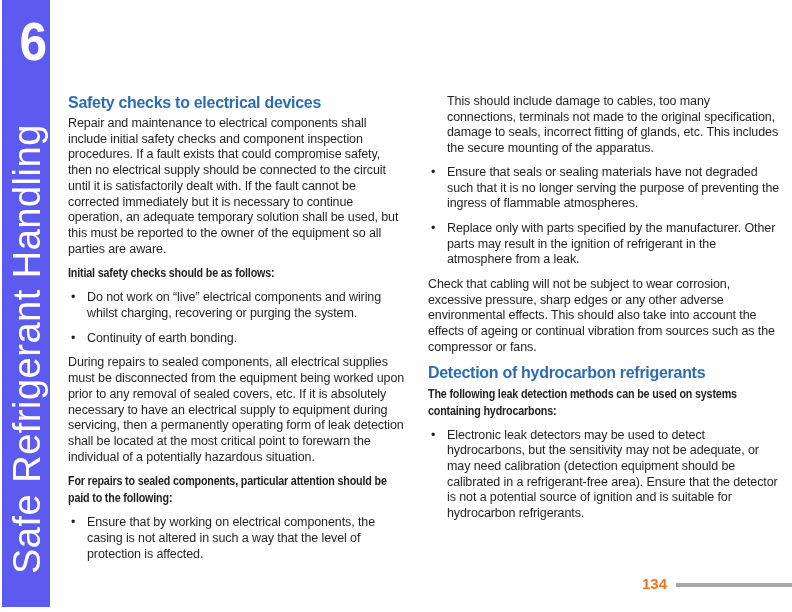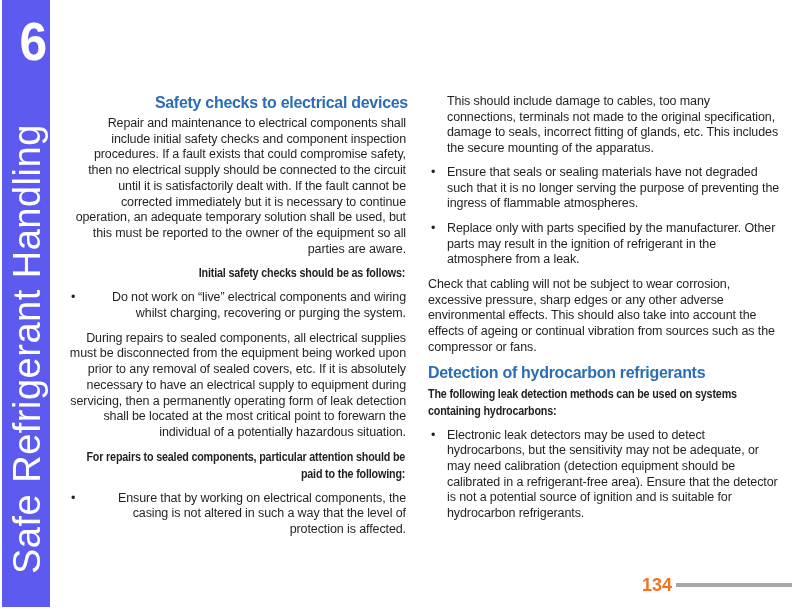--- a/index.html
+++ b/index.html
@@ -23,21 +23,21 @@
   }
   .sidebar-title {
     position:absolute; left:45px; bottom:33px;
     transform:rotate(-90deg); transform-origin:0 100%;
     white-space:nowrap;
     color:#ffffff; font-size:38px; line-height:40px; font-weight:400;
     letter-spacing:0.5px;
   }
   
   .col { position:absolute; top:94px; font-size:12.5px; line-height:15.7px; letter-spacing:-0.1px; }
-  .col-left  { left:68px;  width:338px;text-align:right; }
+  .col-left  { left:68px;  width:338px; }
   .col-right { left:428px; width:352px; }
   h2 {
     font-size:17px; line-height:18px; font-weight:bold;
     color:var(--heading,#2a6db5);
     margin:0 0 4px; letter-spacing:-0.3px;
     transform:scaleX(0.94); transform-origin:0 50%; width:107%;
   }
   h2.spaced { margin-top:2px; }
   p { margin:0 0 8px; }
   .subhead {
@@ -45,21 +45,21 @@
     letter-spacing:-0.2px;
     transform:scaleX(0.86); transform-origin:0 0; width:116%;
   }
   .indented { padding-left:19px; }
   ul.bullets { list-style:none; margin:2px 0 8px; padding:0; }
   ul.bullets li { position:relative; padding-left:19px; margin-bottom:9px; }
   ul.bullets li::before { content:"\2022"; position:absolute; left:3px; top:0; }
   
   .page-num {
     position:absolute; left:642px; top:575px;
-    font-size:18px; font-weight:bold;
+    font-size:15px; font-weight:bold;
     color:var(--page_number,#f37321);
   }
   .footer-rule {
     position:absolute; left:676px; top:583px; width:116px; height:4px;
     background:var(--rule,#a7a7a7);
   }
 </style>
 </head>
 <body>
 
@@ -69,20 +69,21 @@
     <div class="chapter-num">6</div>
     <div class="sidebar-title">Safe Refrigerant Handling</div>
   </aside>
 
   <main class="col col-left">
     <h2>Safety checks to electrical devices</h2>
     <p>Repair and maintenance to electrical components shall include initial safety checks and component inspection procedures. If a fault exists that could compromise safety, then no electrical supply should be connected to the circuit until it is satisfactorily dealt with. If the fault cannot be corrected immediately but it is necessary to continue operation, an adequate temporary solution shall be used, but this must be reported to the owner of the equipment so all parties are aware.</p>
     <p class="subhead">Initial safety checks should be as follows:</p>
     <ul class="bullets">
       <li>Do not work on “live” electrical components and wiring whilst charging, recovering or purging the system.</li>
+      <li>Continuity of earth bonding.</li>
     </ul>
     <p>During repairs to sealed components, all electrical supplies must be disconnected from the equipment being worked upon prior to any removal of sealed covers, etc. If it is absolutely necessary to have an electrical supply to equipment during servicing, then a permanently operating form of leak detection shall be located at the most critical point to forewarn the individual of a potentially hazardous situation.</p>
     <p class="subhead">For repairs to sealed components, particular attention should be paid to the following:</p>
     <ul class="bullets">
       <li>Ensure that by working on electrical components, the casing is not altered in such a way that the level of protection is affected.</li>
     </ul>
   </main>
 
   <main class="col col-right">
     <p class="indented">This should include damage to cables, too many connections, terminals not made to the original specification, damage to seals, incorrect fitting of glands, etc. This includes the secure mounting of the apparatus.</p>

